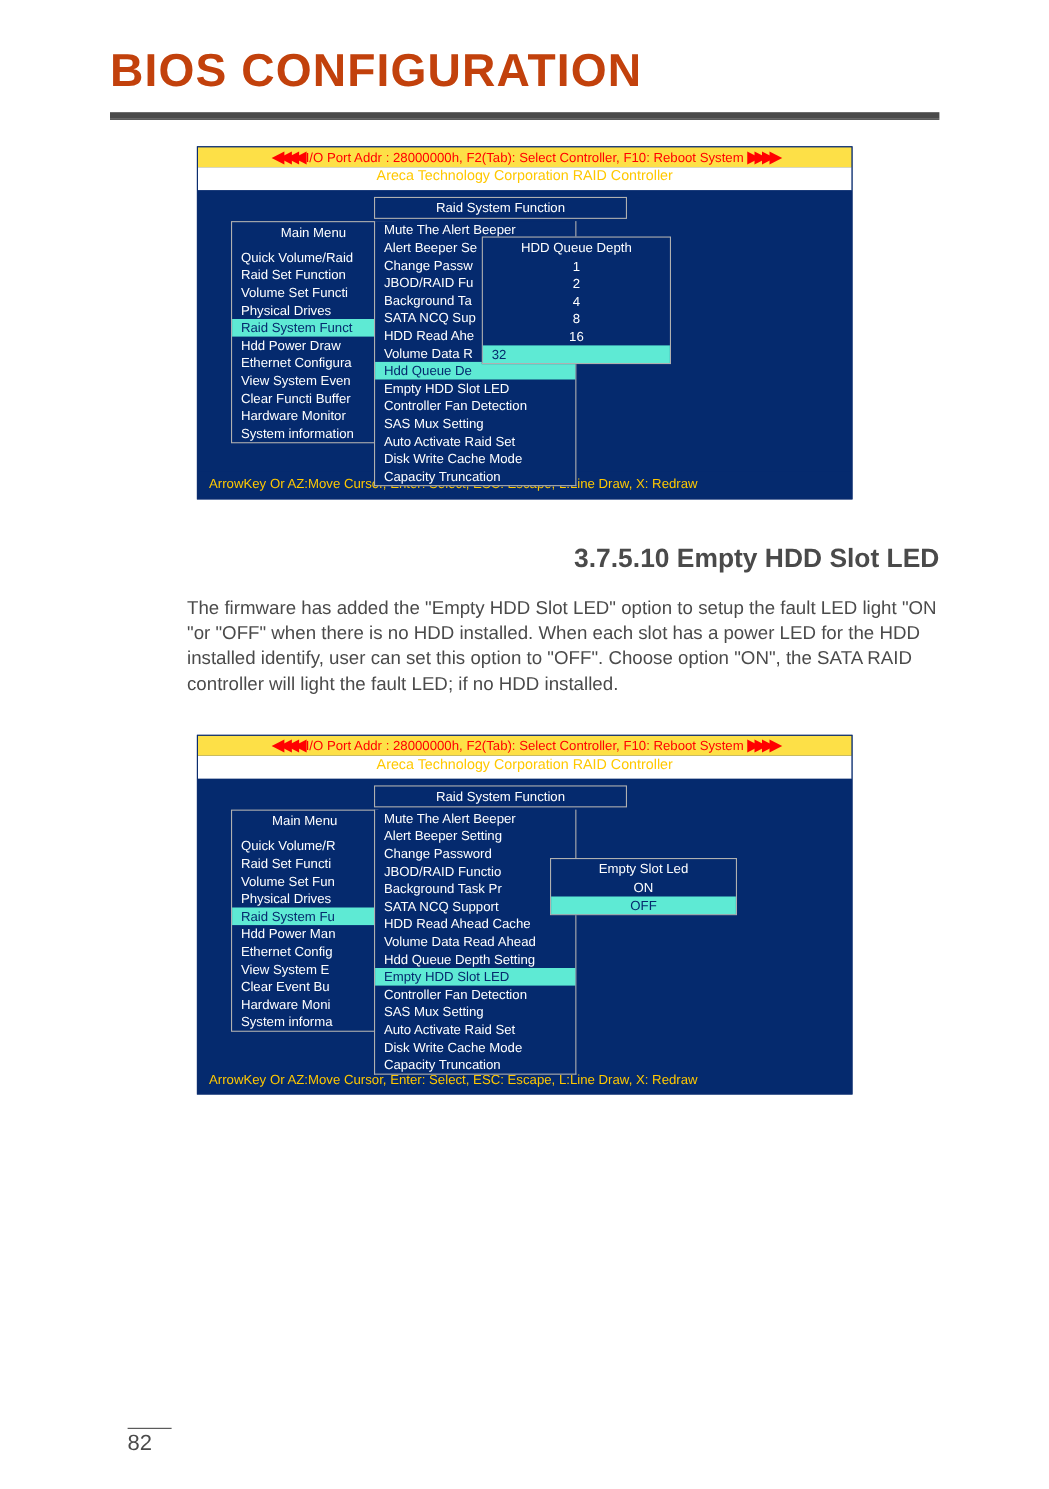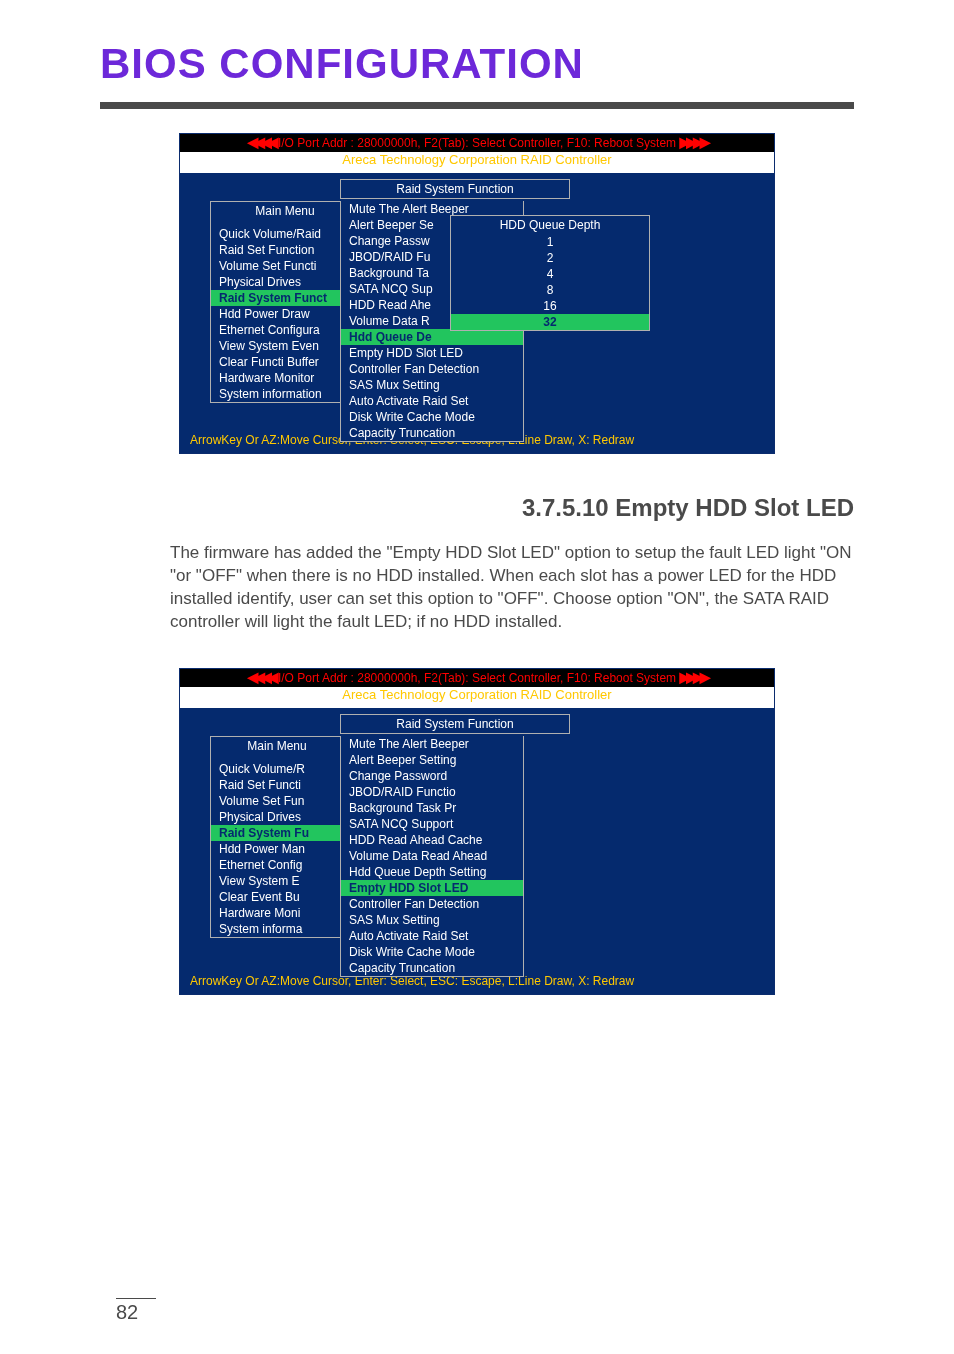--- a/index.html
+++ b/index.html
@@ -11,21 +11,21 @@
     color: #333;
     position: relative;
   }
   .page {
     padding: 40px 100px 0 100px;
   }
   .title {
     font-family: Verdana, sans-serif;
     font-weight: 900;
     font-size: 42px;
-    color: #6d28d9;
+    color: #c2410c;
     letter-spacing: 1px;
     padding-bottom: 10px;
   }
   .title-rule {
     height: 6px;
     background: #4a4a4a;
     margin-top: 4px;
   }
   .title-rule-thin {
     height: 1px;
@@ -36,21 +36,21 @@
     width: 596px;
     margin: 0 auto 40px auto;
     background: #052a6e;
     border: 1px solid #0b2c6e;
     color: #fff;
     font-family: Arial, sans-serif;
     font-size: 12px;
   }
   .bios-header {
     color: #ff0000;
-    background: #000000;
+    background: #fde047;
     text-align: center;
     font-size: 12px;
     padding: 0 0 2px 0;
     position: relative;
   }
   .arrows-left, .arrows-right {
     color: #ff0000;
     font-weight: bold;
     font-size: 14px;
     letter-spacing: -4px;
@@ -75,21 +75,21 @@
   }
   .panel-title {
     text-align: center;
     padding: 2px 4px;
   }
   .panel-item {
     padding: 1px 8px;
     white-space: nowrap;
     overflow: hidden;
   }
-  .hl { background: #22c55e; color: #052a6e; font-weight: bold; }
+  .hl { background: #5eead4; color: #052a6e; }
   .bios-footer {
     color: #ffc800;
     font-size: 12px;
     padding: 4px 10px 6px 10px;
   }
 
   .section-num {
     font-family: Verdana, sans-serif;
     font-weight: bold;
     font-size: 24px;
@@ -164,28 +164,28 @@
         <div class="panel-item">Volume Data R</div>
         <div class="panel-item hl">Hdd Queue De</div>
         <div class="panel-item">Empty HDD Slot LED</div>
         <div class="panel-item">Controller Fan Detection</div>
         <div class="panel-item">SAS Mux Setting</div>
         <div class="panel-item">Auto Activate Raid Set</div>
         <div class="panel-item">Disk Write Cache Mode</div>
         <div class="panel-item">Capacity Truncation</div>
       </div>
 
-      <div class="panel" style="left:270px; top:42px; width:200px;">
+      <div class="panel" style="left:258px; top:42px; width:172px;">
         <div class="panel-title">HDD Queue Depth</div>
         <div class="panel-item" style="text-align:center;">1</div>
         <div class="panel-item" style="text-align:center;">2</div>
         <div class="panel-item" style="text-align:center;">4</div>
         <div class="panel-item" style="text-align:center;">8</div>
         <div class="panel-item" style="text-align:center;">16</div>
-        <div class="panel-item hl" style="text-align:center;">32</div>
+        <div class="panel-item hl" style="">32</div>
       </div>
 
     </div>
     <div class="bios-footer">ArrowKey Or AZ:Move Cursor, Enter: Select, ESC: Escape, L:Line Draw, X: Redraw</div>
   </div>
 
   <div class="section-num">
     <span>3.7.5.10</span>
     <span>Empty HDD Slot LED</span>
   </div>
@@ -231,20 +231,25 @@
         <div class="panel-item">Volume Data Read Ahead</div>
         <div class="panel-item">Hdd Queue Depth Setting</div>
         <div class="panel-item hl">Empty HDD Slot LED</div>
         <div class="panel-item">Controller Fan Detection</div>
         <div class="panel-item">SAS Mux Setting</div>
         <div class="panel-item">Auto Activate Raid Set</div>
         <div class="panel-item">Disk Write Cache Mode</div>
         <div class="panel-item">Capacity Truncation</div>
       </div>
 
+      <div class="panel" style="left:320px; top:72px; width:170px;">
+        <div class="panel-title">Empty Slot Led</div>
+        <div class="panel-item" style="text-align:center;">ON</div>
+        <div class="panel-item hl" style="text-align:center;">OFF</div>
+      </div>
 
     </div>
     <div class="bios-footer">ArrowKey Or AZ:Move Cursor, Enter: Select, ESC: Escape, L:Line Draw, X: Redraw</div>
   </div>
 
 </div>
 
 <div class="page-num">82</div>
 
 </body></html>

